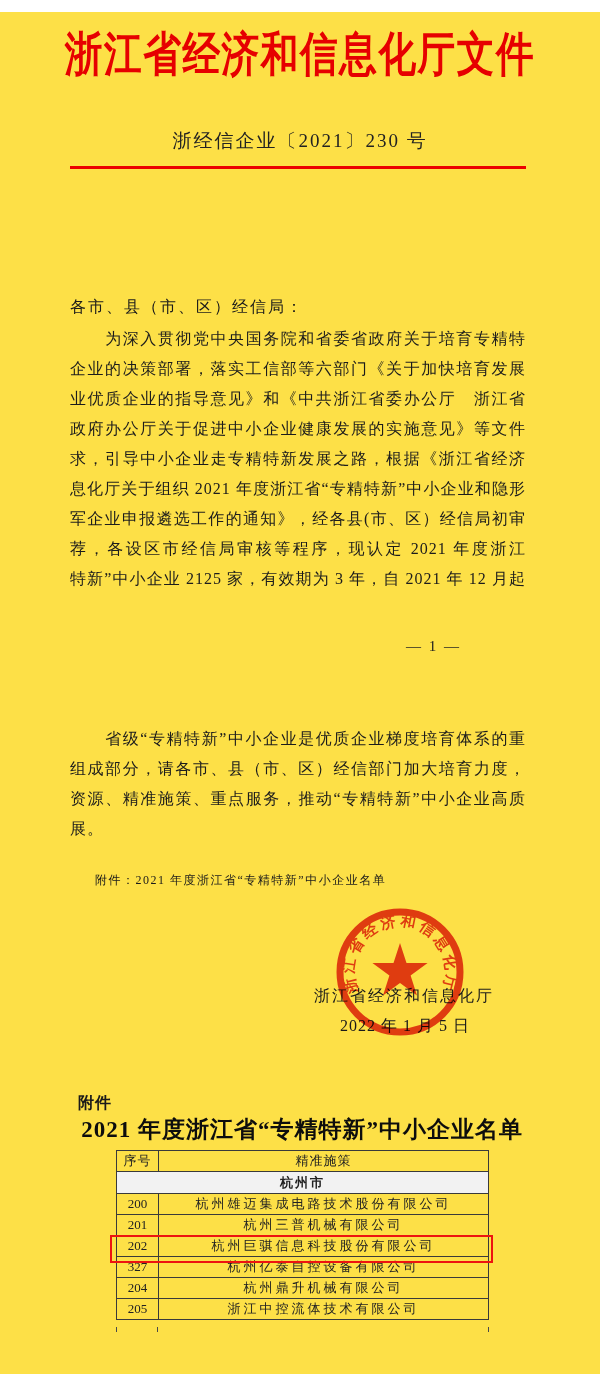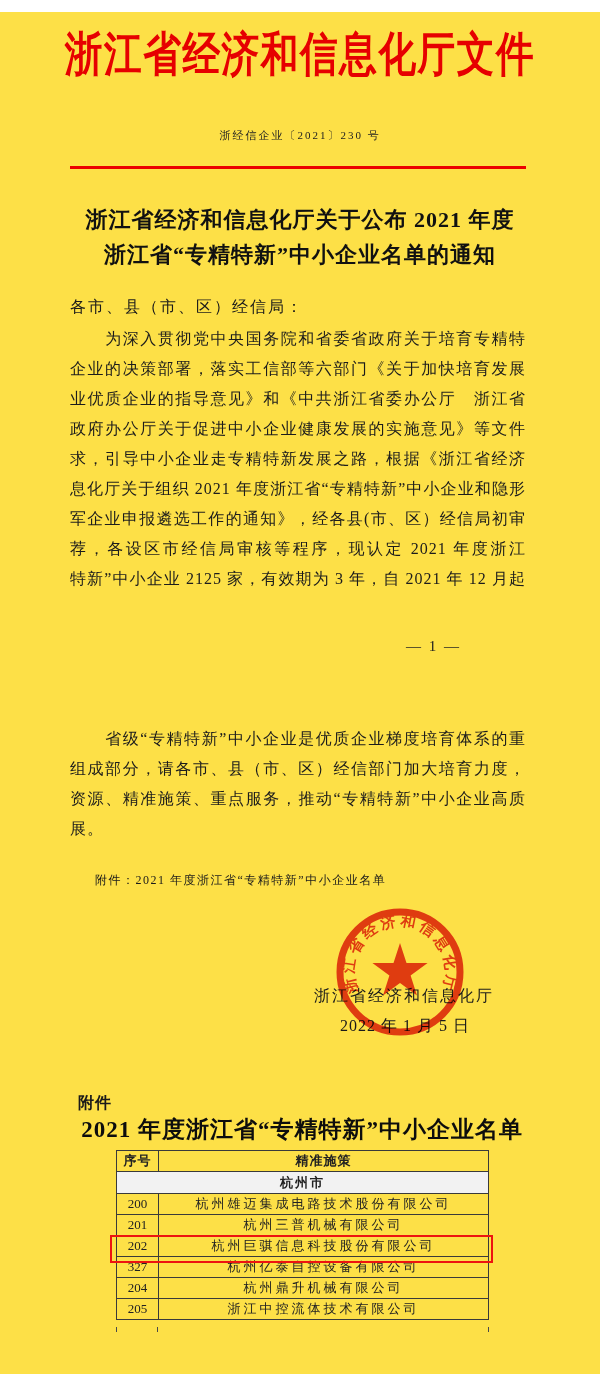--- a/index.html
+++ b/index.html
@@ -8,21 +8,21 @@
     font-family:"Liberation Serif","DejaVu Serif",serif;color:#1a1a1a;overflow:hidden;
   }
   
   .masthead{position:absolute;top:12px;left:0;width:600px;text-align:center;}
   .masthead .inner{
     display:inline-block;transform:scaleX(0.80);transform-origin:center;
     font-size:47px;font-weight:bold;color:var(--header_red);
     letter-spacing:2px;white-space:nowrap;line-height:1.3;
   }
   .doc-number{position:absolute;top:116px;left:0;width:600px;text-align:center;
-    font-size:11px;letter-spacing:2px;color:#222;}
+    font-size:19px;letter-spacing:2px;color:#222;}
   .red-rule{position:absolute;top:154px;left:70px;width:456px;height:3px;
     background:var(--rule_red);}
   
   .doc-title{position:absolute;top:190px;left:40px;width:520px;text-align:center;
     font-size:22px;font-weight:bold;line-height:35px;letter-spacing:1px;color:#111;}
   
   .addressee{position:absolute;top:285px;left:70px;font-size:16px;letter-spacing:2px;}
   .para{position:absolute;left:70px;width:456px;font-size:16px;letter-spacing:1px;
     line-height:30px;color:#1c1c1c;}
   .para .line{text-align:justify;text-align-last:justify;height:30px;overflow:hidden;}
@@ -44,21 +44,21 @@
     font-family:"Liberation Sans","DejaVu Sans",sans-serif;
     font-size:16px;font-weight:bold;letter-spacing:1px;}
   .table-title{position:absolute;top:1102px;left:0;width:604px;text-align:center;
     font-size:23px;font-weight:bold;letter-spacing:1px;color:#0d0d0d;}
   table.roster{position:absolute;top:1138px;left:116px;width:373px;
     border-collapse:collapse;table-layout:fixed;font-size:13px;color:#222;}
   table.roster td{border:1px solid #3a3a3a;text-align:center;padding:0;
     overflow:hidden;white-space:nowrap;}
   table.roster .col-no{width:41px;}
   tr.head td{height:20px;font-family:"Liberation Sans","DejaVu Sans",sans-serif;
-    font-weight:700;letter-spacing:1px;}
+    font-weight:400;letter-spacing:1px;}
   tr.group td{height:21px;font-family:"Liberation Sans","DejaVu Sans",sans-serif;
     font-weight:600;letter-spacing:2px;background:var(--group_row_bg);}
   tr.data td{height:20px;}
   tr.data td.name{letter-spacing:3px;}
   .highlight-box{position:absolute;top:1223px;left:110px;width:379px;height:24px;
     border:2px solid var(--highlight_red);pointer-events:none;}
   .stub{position:absolute;top:1315px;width:1px;height:5px;background:#4a4a4a;}
   .stub.s1{left:116px;} .stub.s2{left:157px;} .stub.s3{left:488px;}
 </style>
 </head>
@@ -67,24 +67,20 @@
 <div class="page">
 
   <div class="masthead">
     <span class="inner">浙江省经济和信息化厅文件</span>
   </div>
 
   <div class="doc-number">浙经信企业〔2021〕230 号</div>
 
   <div class="red-rule"></div>
 
-  <div class="doc-title">
-    <div>浙江省经济和信息化厅关于公布 2021 年度</div>
-    <div>浙江省“专精特新”中小企业名单的通知</div>
-  </div>
 
   <div class="addressee">各市、县（市、区）经信局：</div>
 
   <div class="para" id="para1">
     <div class="line first">为深入贯彻党中央国务院和省委省政府关于培育专精特新</div>
     <div class="line">企业的决策部署，落实工信部等六部门《关于加快培育发展制造</div>
     <div class="line">业优质企业的指导意见》和《中共浙江省委办公厅　浙江省人民</div>
     <div class="line">政府办公厅关于促进中小企业健康发展的实施意见》等文件要</div>
     <div class="line">求，引导中小企业走专精特新发展之路，根据《浙江省经济和信</div>
     <div class="line">息化厅关于组织 2021 年度浙江省“专精特新”中小企业和隐形冠</div>

